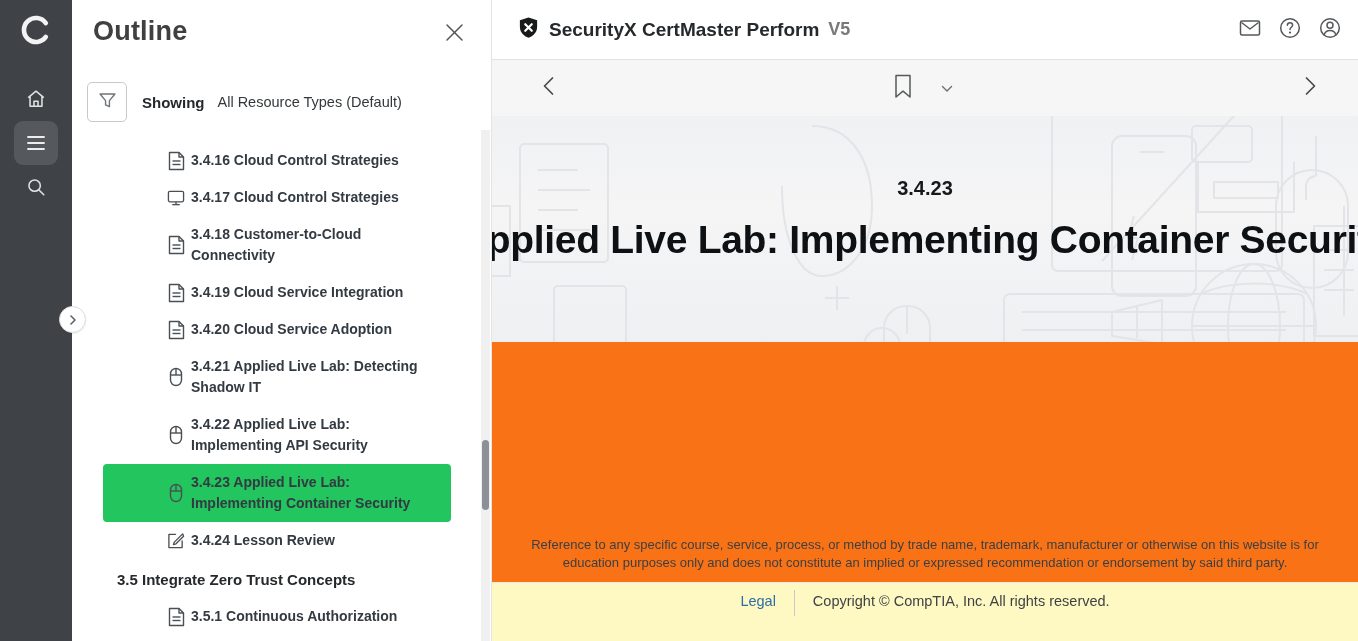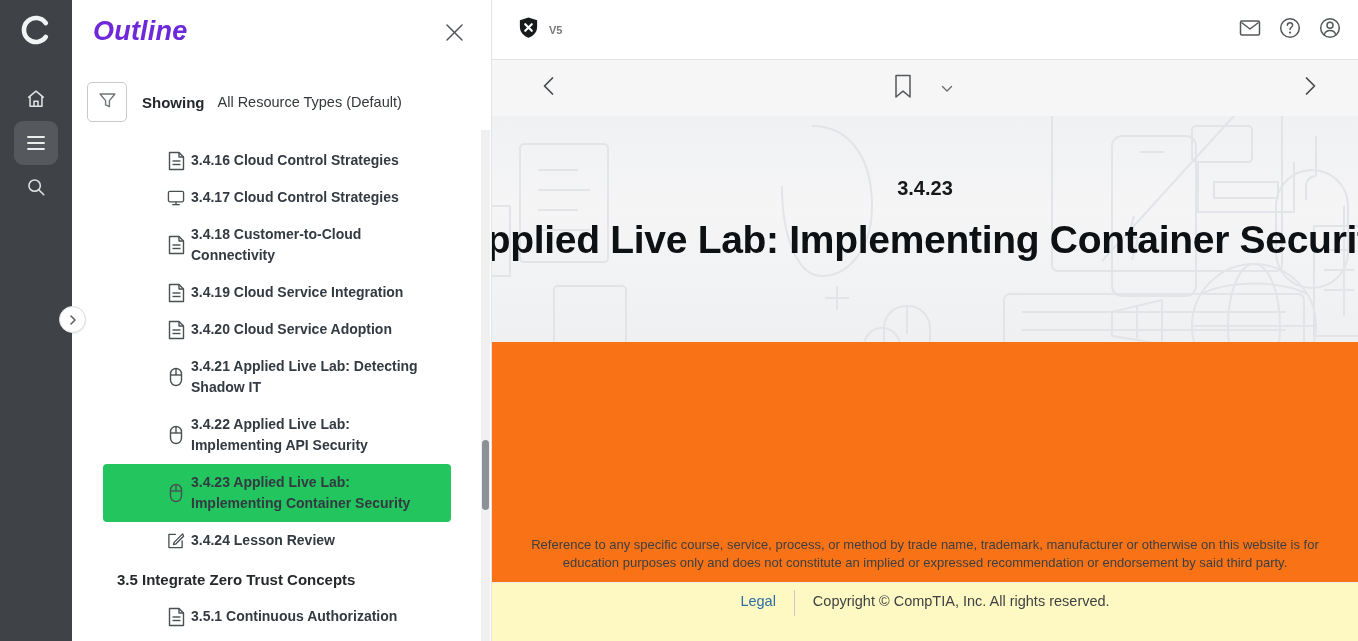--- a/index.html
+++ b/index.html
@@ -24,21 +24,21 @@
   .rail svg { display:block; }
 
   .expand-btn {
     position:absolute; left:59px; top:306px; width:27px; height:27px; border-radius:50%;
     background:#fff; border:1px solid #dcdcdc; display:flex; align-items:center; justify-content:center;
     z-index:9; cursor:pointer; box-shadow:0 1px 2px rgba(0,0,0,.08);
   }
 
   
   .outline-panel { width:419px; flex:none; background:#fff; position:relative; height:641px; }
-  .outline-title { position:absolute; left:21px; top:16px; font-size:27px; font-weight:700; color:#6d28d9; letter-spacing:.2px;font-style:italic; }
+  .outline-title { position:absolute; left:21px; top:16px; font-size:27px; font-weight:700; color:#404040; letter-spacing:.2px; }
   .close-btn { position:absolute; right:25px; top:22px; width:24px; height:24px; display:flex; align-items:center; justify-content:center; cursor:pointer; }
 
   .filter-row { position:absolute; left:15px; top:82px; display:flex; align-items:center; }
   .filter-btn {
     width:40px; height:40px; border:1px solid #c7c9cb; border-radius:5px; background:#fff;
     display:flex; align-items:center; justify-content:center; cursor:pointer;
   }
   .filter-showing { margin-left:15px; font-size:15px; font-weight:700; color:#26292c; }
   .filter-value { margin-left:13px; font-size:14.5px; color:#34383b; }
 
@@ -54,21 +54,21 @@
   .o-row.section .o-label { font-size:15px; font-weight:700; color:#26292c; }
 
   .panel-scrollbar { position:absolute; right:1px; top:130px; bottom:0; width:9px; background:#f0f0f1; }
   .panel-scrollbar .thumb { position:absolute; left:1px; top:310px; width:7px; height:70px; border-radius:4px; background:#8b9197; cursor:pointer; }
 
   
   .main { flex:1; display:flex; flex-direction:column; border-left:1px solid #e4e4e4; min-width:0; }
 
   .main-header { height:60px; flex:none; border-bottom:1px solid #e2e2e2; background:#fff; display:flex; align-items:center; padding:0 16px 0 25px; }
   .app-title { margin-left:9px; font-size:19px; font-weight:700; color:#26292c; }
-  .app-version { margin-left:9px; font-size:11px; font-weight:600; color:#77797b; }
+  .app-version { margin-left:9px; font-size:18px; font-weight:600; color:#77797b; }
   .header-actions { margin-left:auto; display:flex; align-items:center; gap:16px; }
   .hdr-icon-btn { width:24px; height:24px; display:flex; align-items:center; justify-content:center; cursor:pointer; }
 
   .navbar { height:56px; flex:none; background:#f6f6f7; position:relative; }
   .nav-prev, .nav-next { position:absolute; top:14px; width:28px; height:28px; display:flex; align-items:center; justify-content:center; cursor:pointer; }
   .nav-prev { left:42px; }
   .nav-next { right:34px; }
   .bookmark-group { position:absolute; left:50%; top:14px; transform:translateX(-50%); display:flex; align-items:center; gap:16px; }
   .bm-btn { width:28px; height:28px; display:flex; align-items:center; justify-content:center; cursor:pointer; }
 
@@ -273,20 +273,21 @@
 
 <main class="main">
 
   <header class="main-header">
     <span>
       <svg width="23" height="23" viewBox="0 0 24 24">
         <path d="M12 1.5 L21 4.5 V11 C21 17.5 16.8 21 12 22.8 C7.2 21 3 17.5 3 11 V4.5 Z" fill="#17191b"></path>
         <path d="M8.6 8.6 L15.4 15.4 M15.4 8.6 L8.6 15.4" stroke="#ffffff" stroke-width="2.3" stroke-linecap="round"></path>
       </svg>
     </span>
+    <span class="app-title">SecurityX CertMaster Perform</span>
     <span class="app-version">V5</span>
     <div class="header-actions">
       <div class="hdr-icon-btn">
         <span>
           <svg width="24" height="24" viewBox="0 0 24 24" fill="none" stroke="#55585b" stroke-width="1.5" stroke-linejoin="round">
             <rect x="2.5" y="5" width="19" height="14" rx="1.5"></rect>
               <path d="M3.5 6.5 L12 13 L20.5 6.5"></path>
           </svg>
         </span>
       </div>

